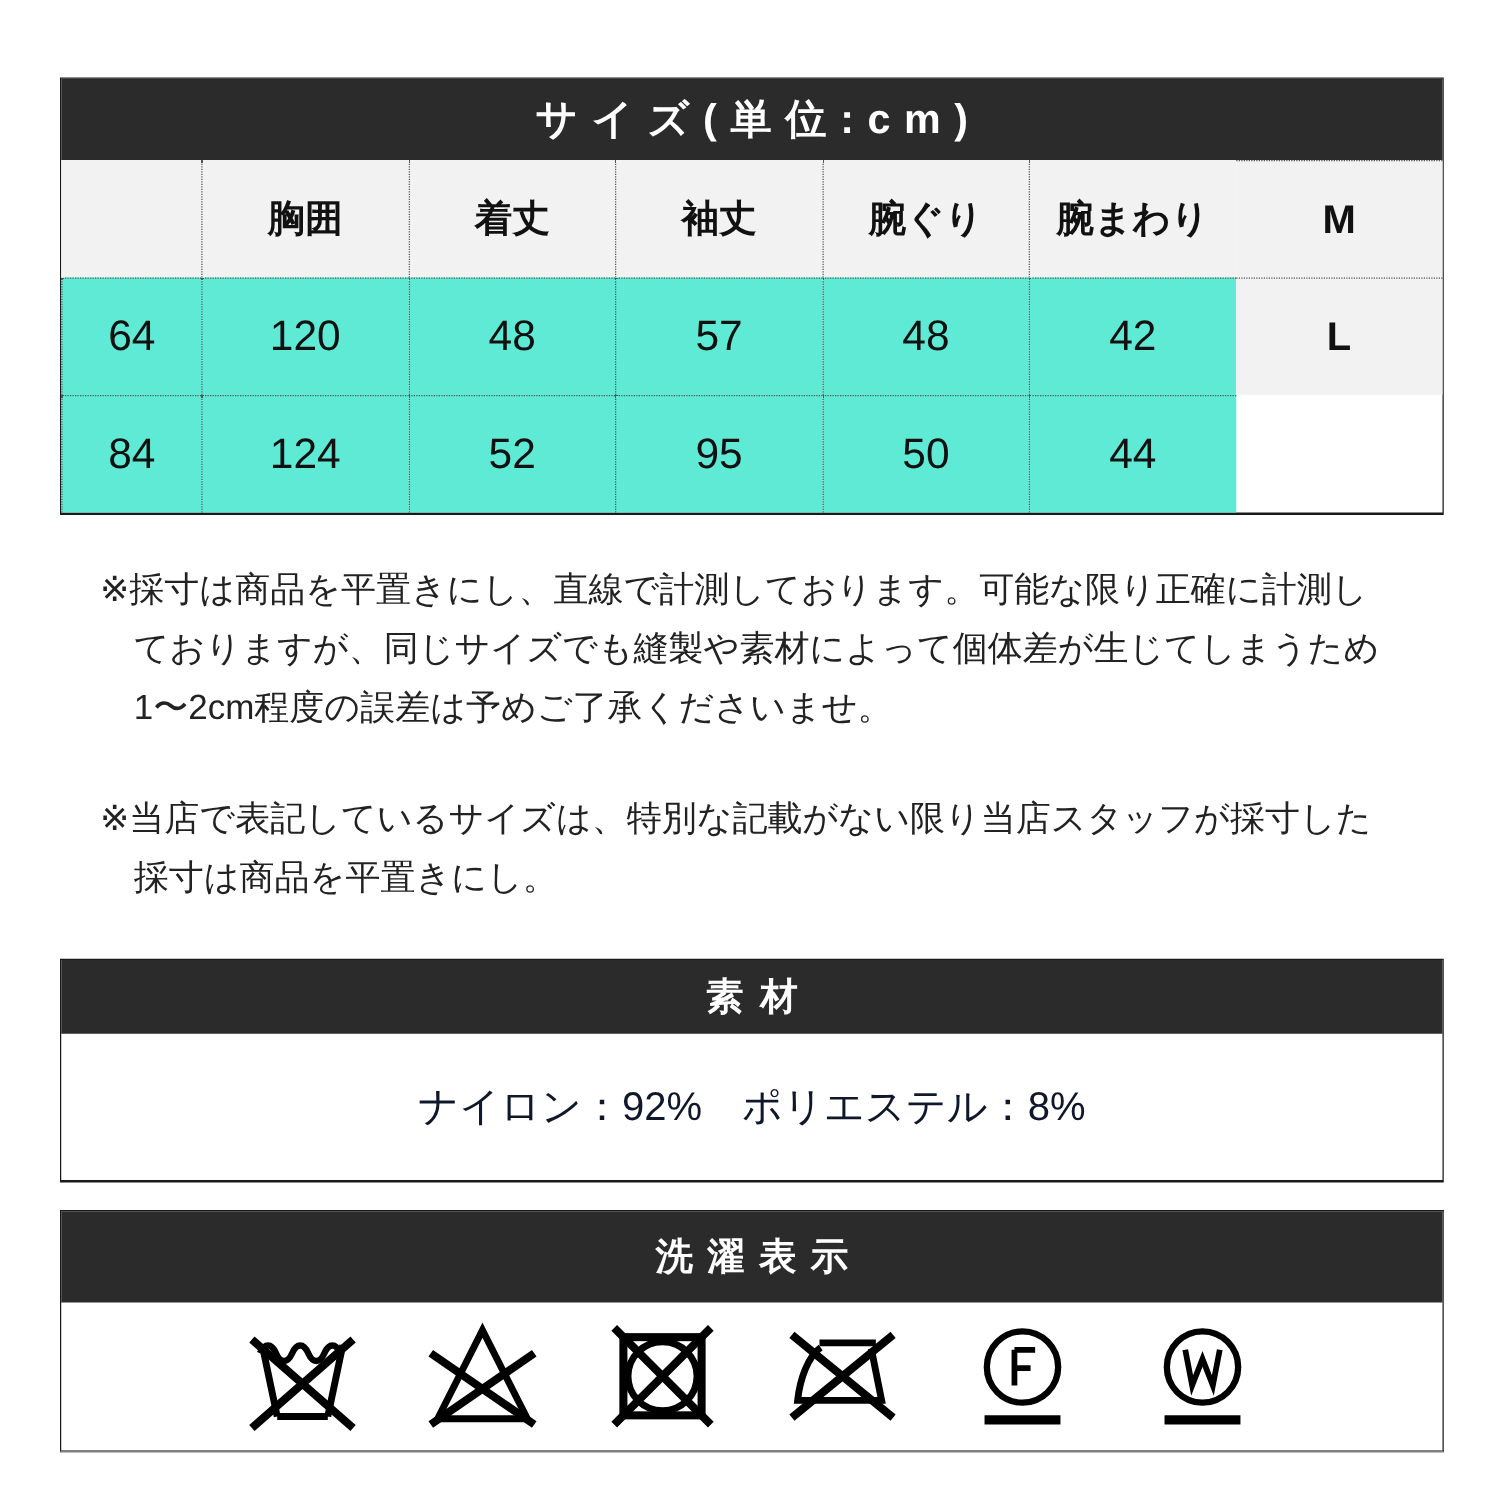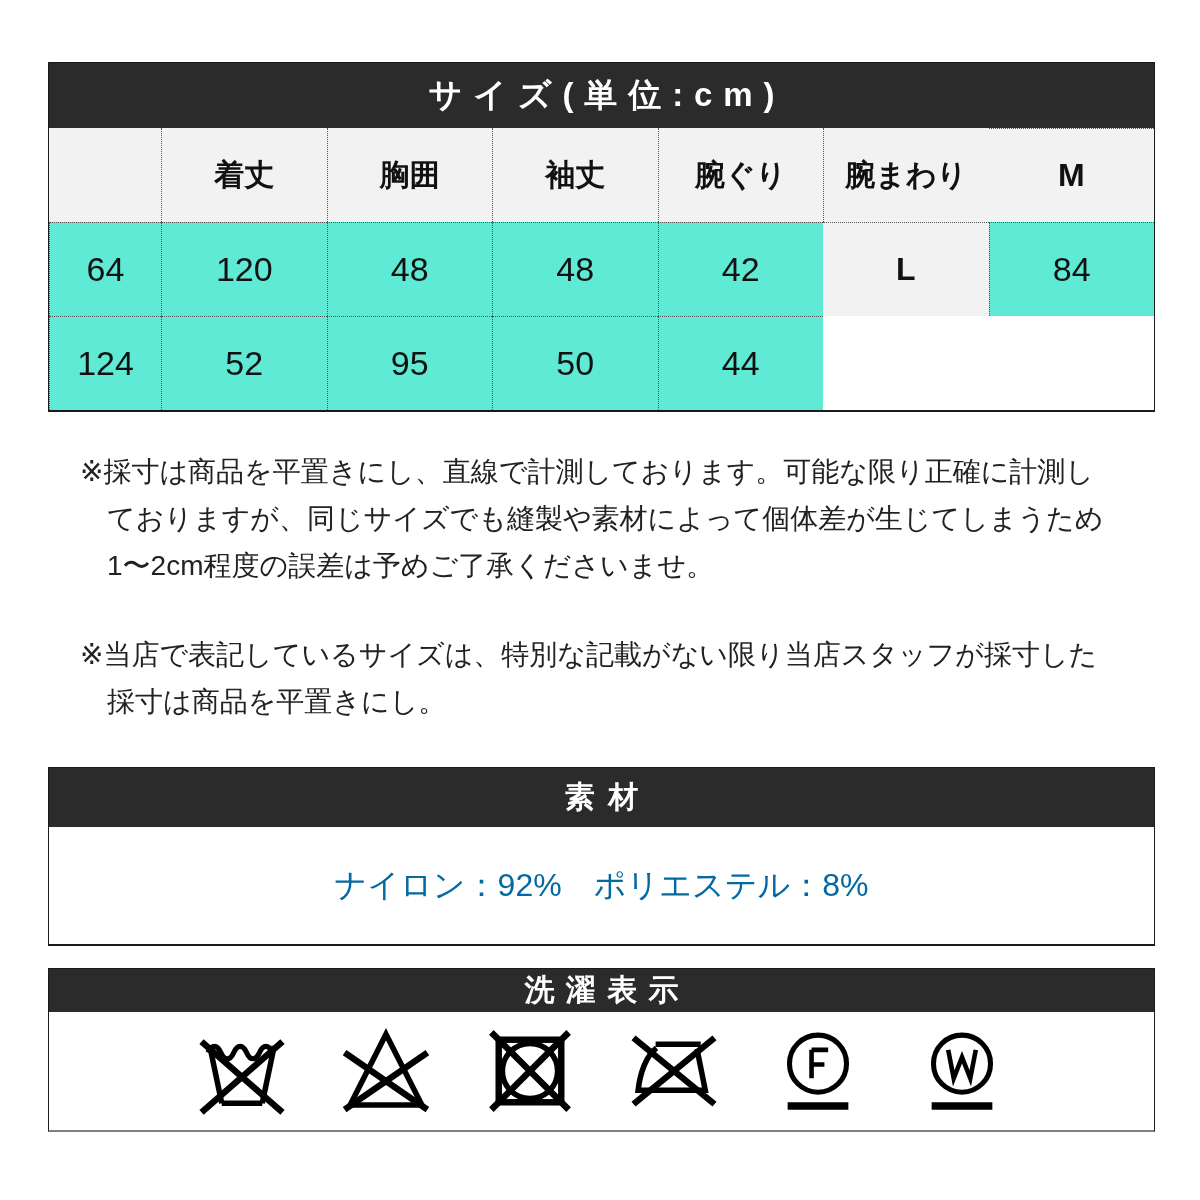--- a/index.html
+++ b/index.html
@@ -64,63 +64,64 @@
   }
   .material-box .black-bar {
     height: 59px;
     font-size: 30px;
     letter-spacing: 0.45em; text-indent: 0.45em;
   }
   .material-content {
     height: 117px;
     display: flex; align-items: center; justify-content: center;
     font-size: 32px;
-    color: #0369a1;
+    color: #0f172a;
     text-align: center;
   }
 
   
   .laundry-box {
     margin-top: 22px;
     width: 1107px;
     border: 1px solid #1a1a1a;
     border-bottom: 2px solid #808080;
   }
   .laundry-box .black-bar {
-    height: 43px;
+    height: 73px;
     font-size: 30px;
     letter-spacing: 0.38em; text-indent: 0.38em;
   }
   .laundry-icons {
     height: 118px;
     display: flex; align-items: center; justify-content: center;
     gap: 52px;
   }
   .laundry-icons svg { display: block; }
 </style>
 </head>
 <body>
 
 <div class="page">
 
   <div class="size-chart">
     <div class="black-bar">サイズ(単位:cm)</div>
     <div class="grid">
 
       <div class="cell col-head"></div>
+      <div class="cell col-head bl">胸囲</div>
       <div class="cell col-head bl">着丈</div>
-      <div class="cell col-head bl">胸囲</div>
       <div class="cell col-head bl">袖丈</div>
       <div class="cell col-head bl">腕ぐり</div>
       <div class="cell col-head bl">腕まわり</div>
 
       <div class="cell row-label bt">M</div>
       <div class="cell bl bt">64</div>
       <div class="cell bl bt">120</div>
       <div class="cell bl bt">48</div>
+      <div class="cell bl bt">57</div>
       <div class="cell bl bt">48</div>
       <div class="cell bl bt">42</div>
 
       <div class="cell row-label bt">L</div>
       <div class="cell bl bt">84</div>
       <div class="cell bl bt">124</div>
       <div class="cell bl bt">52</div>
       <div class="cell bl bt">95</div>
       <div class="cell bl bt">50</div>
       <div class="cell bl bt">44</div>

